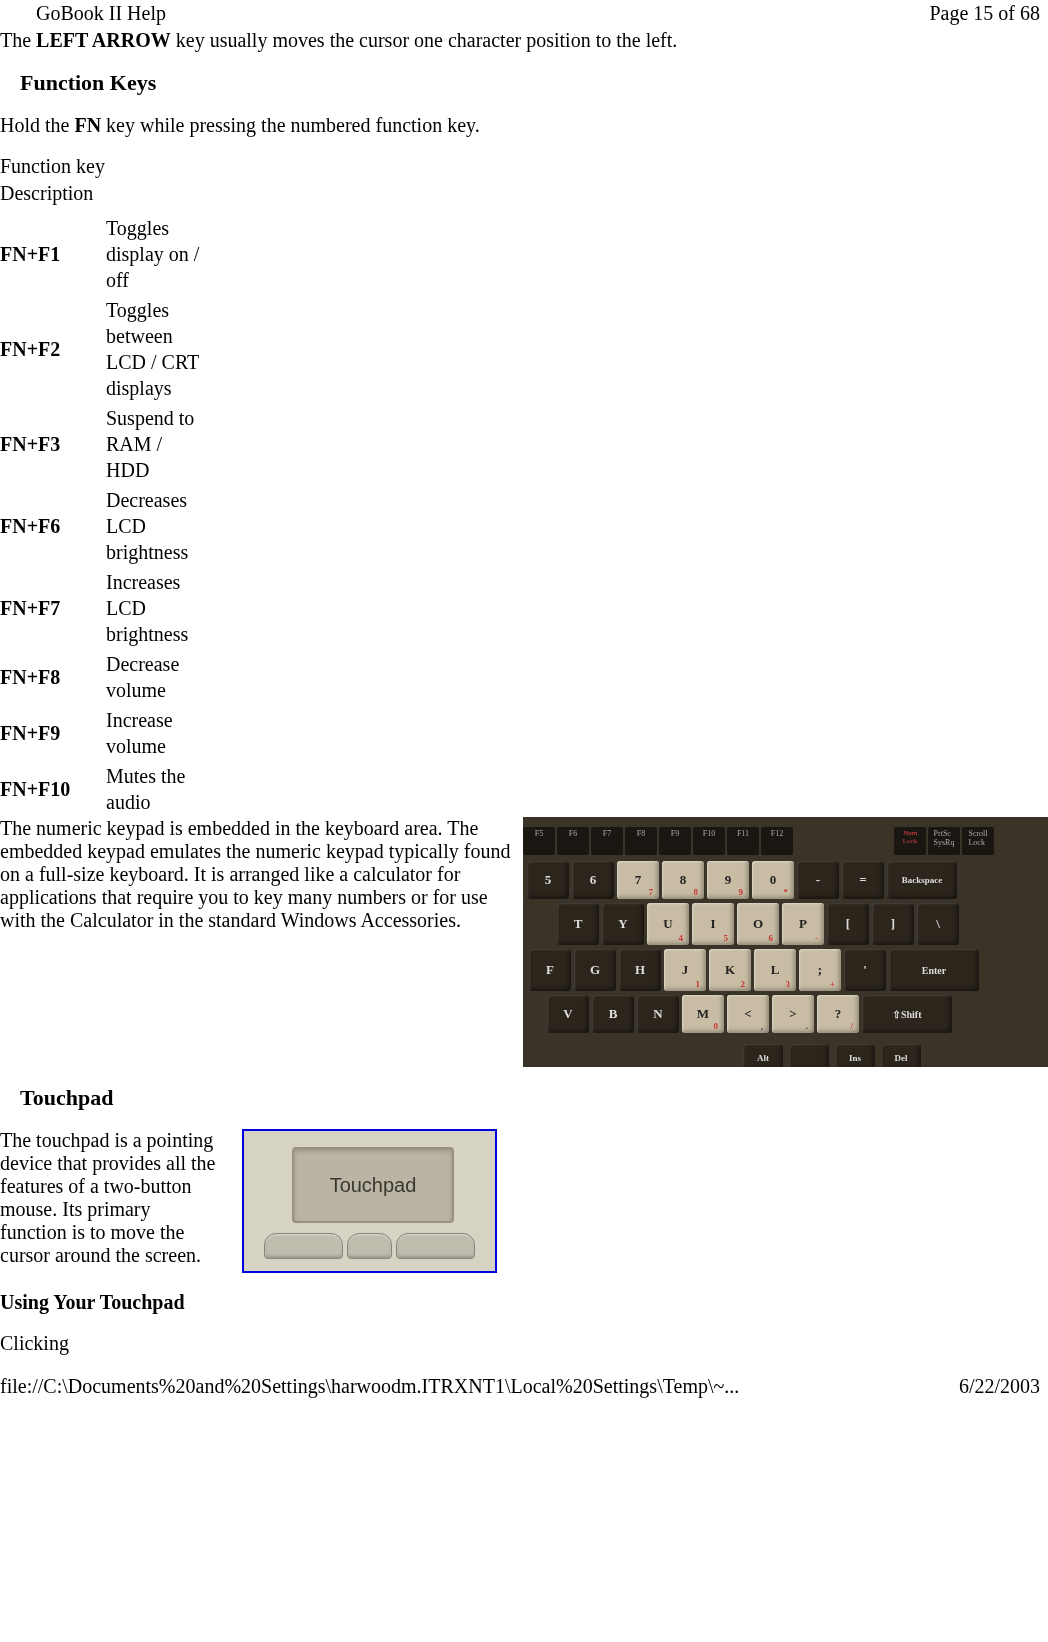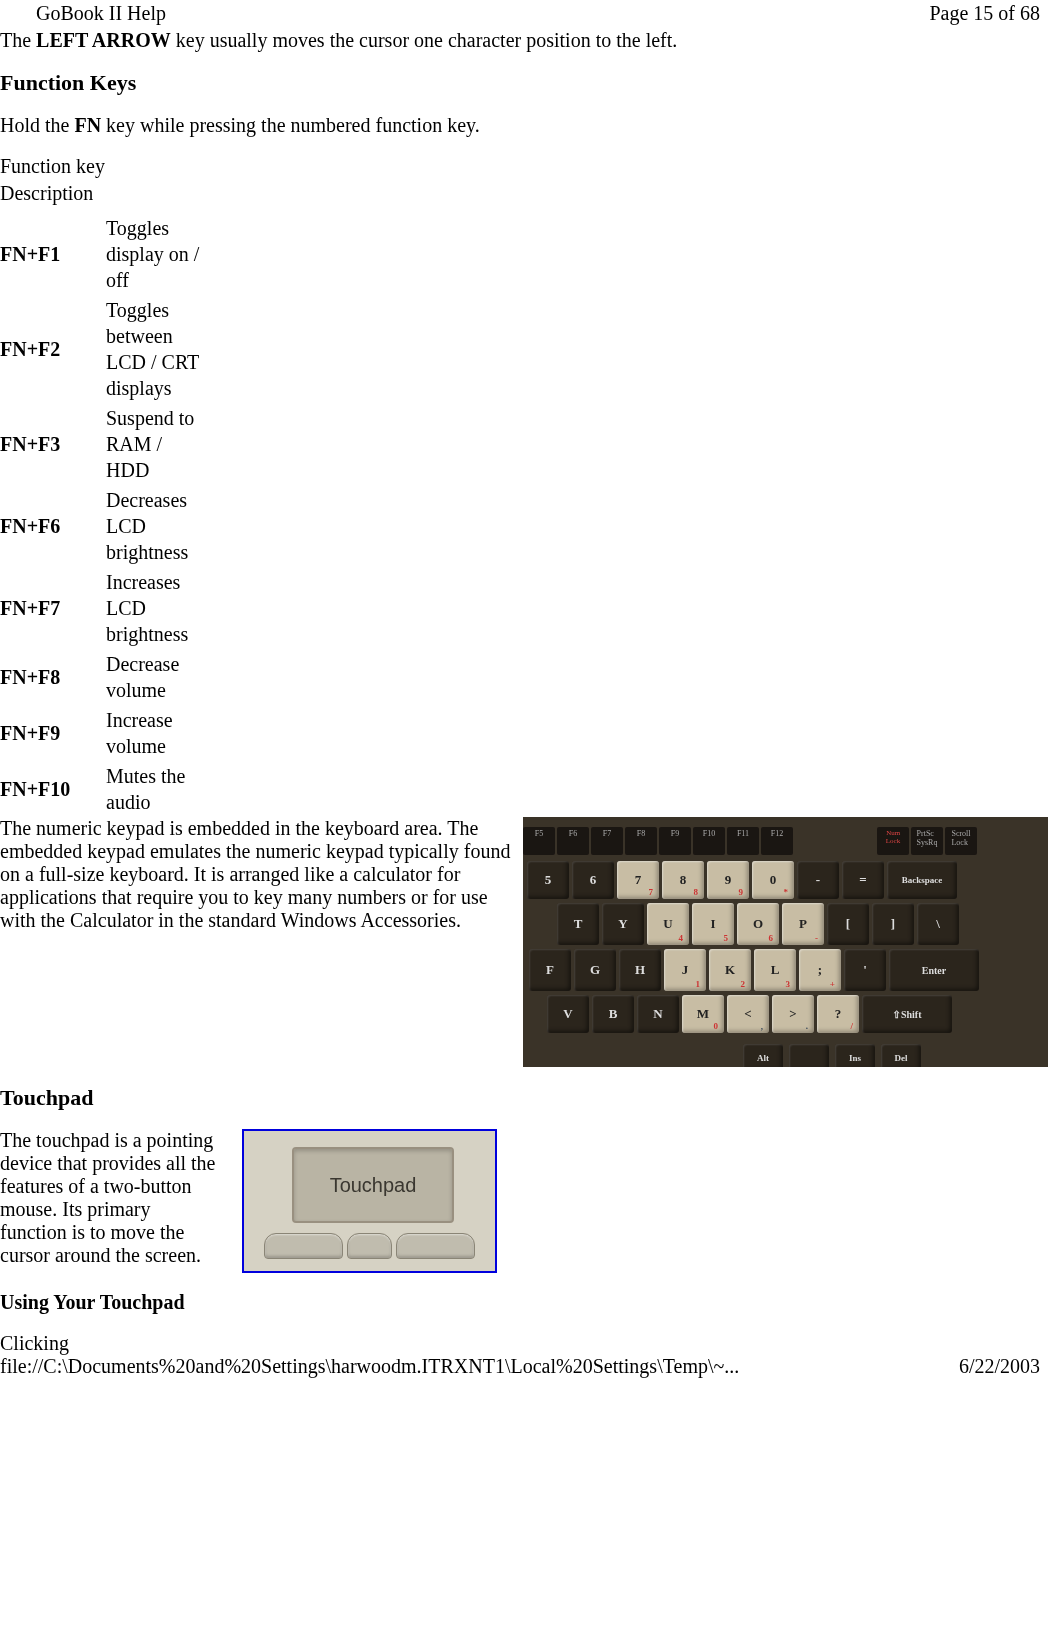--- a/index.html
+++ b/index.html
@@ -19,20 +19,21 @@
     .content {
       padding: 0 0 0 0;
     }
     p {
       margin: 4px 0 16px 0;
     }
     h3 {
       font-size: 22px;
       font-weight: bold;
       margin: 18px 0 18px 0;
+      padding-left: 20px;
     }
     h4 {
       font-size: 20px;
       font-weight: bold;
       margin: 18px 0 18px 0;
     }
     table.fn-table {
       border-collapse: collapse;
       margin-top: 6px;
     }
@@ -86,20 +87,21 @@
       display: flex;
       align-items: flex-start;
       justify-content: center;
       padding-top: 2px;
       border-radius: 2px;
     }
     .kb-toprow .fkey.num {
       color: #d44;
       font-size: 7px;
       text-align: right;
+      margin-left: 17px;
     }
     .kb-row {
       position: absolute;
       left: 0;
       right: 0;
       display: flex;
       gap: 3px;
       padding-left: 4px;
     }
     .kb-row.r1 { top: 44px; height: 38px; }
@@ -194,20 +196,21 @@
       border: 1px solid #8a8576;
       box-shadow: inset 0 1px 2px rgba(255,255,255,0.5), inset 0 -2px 3px rgba(0,0,0,0.2);
     }
     .touchpad-btn.mid {
       flex: 0.55;
     }
     .footer-row {
       display: flex;
       justify-content: space-between;
       padding: 0 8px 4px 0;
+      margin-top: 20px;
     }
   </style>
 </head>
 <body>
 
 <div class="header-row">
   <span>GoBook II Help</span>
   <span>Page 15 of 68</span>
 </div>
 

